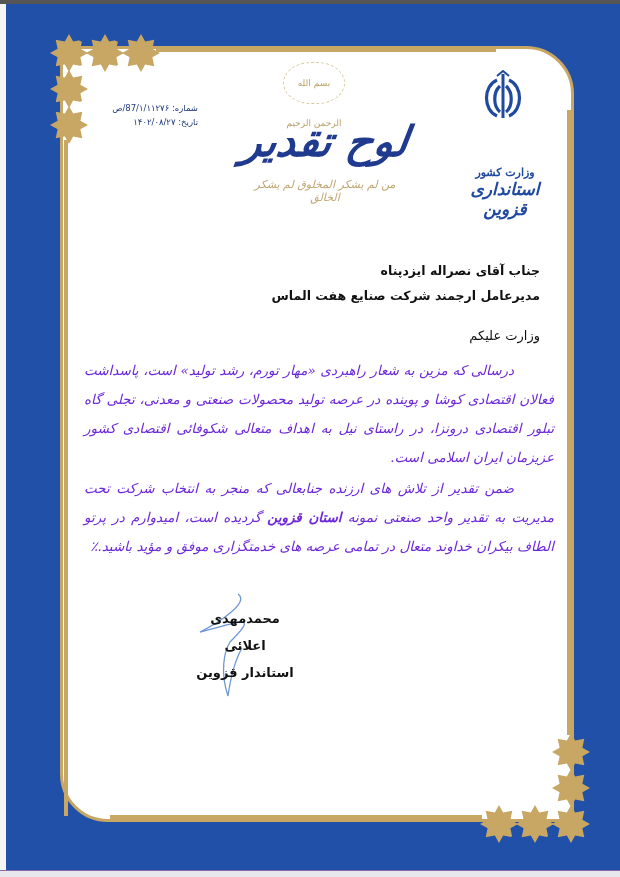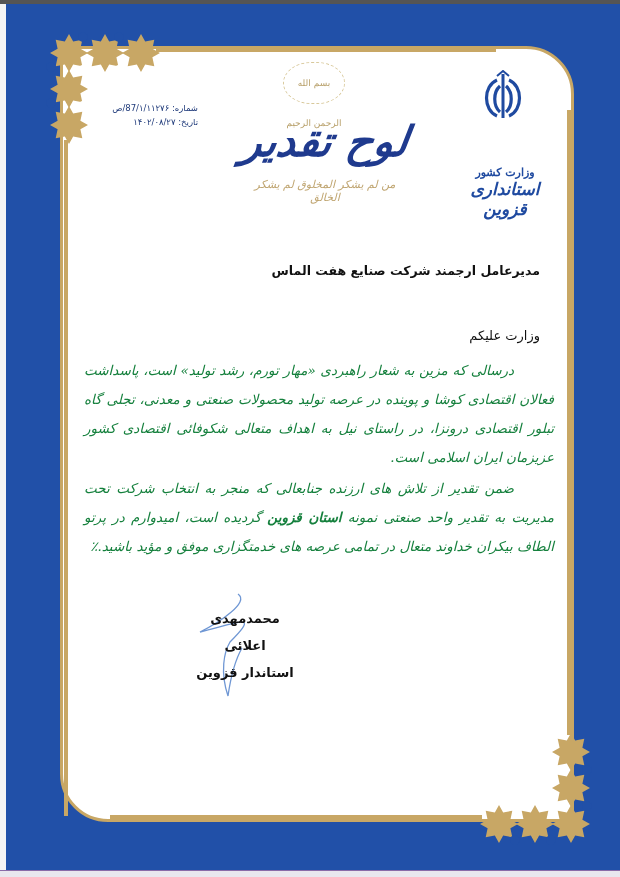--- a/index.html
+++ b/index.html
@@ -21,21 +21,21 @@
   .ministry .l1 { font-size:11px; font-weight:bold;margin-top:46px; }
   .ministry .l2 { font-size:17px; font-weight:bold; font-style:italic; }
 
   .meta { position:absolute; left:86px; top:101px; width:112px; direction:rtl; font-size:8.5px; color:#1f3a7a; line-height:14px; text-align:right; }
   .bismillah { position:absolute; left:283px; top:62px; width:60px; height:40px; border-radius:50%/55%; border:1px dashed #d8c89a; color:#b8a06a; font-size:9px; text-align:center; line-height:40px; direction:rtl; font-family:"DejaVu Serif", serif; }
   .title { position:absolute; left:230px; top:118px; width:190px; text-align:center; direction:rtl; color:#1f3a8e; font-size:42px; font-weight:bold; font-style:italic; font-family:"DejaVu Serif", serif; transform:skewX(-8deg); line-height:48px; }
   .subtitle { position:absolute; left:250px; top:178px; width:150px; text-align:center; direction:rtl; color:#c0a672; font-size:11px; font-style:italic; font-family:"DejaVu Serif", serif; }
 
   .addressee { position:absolute; right:80px; top:258px; direction:rtl; text-align:right; font-size:12.5px; font-weight:bold; color:#111; line-height:25px; font-family:"DejaVu Sans", sans-serif; }
   .greeting { position:absolute; right:80px; top:328px; direction:rtl; font-size:13px; color:#111; font-family:"DejaVu Sans", sans-serif; }
-  .body { position:absolute; left:84px; width:470px; direction:rtl; text-align:justify; font-size:13.5px; font-style:italic; color:#15803d; font-family:"DejaVu Serif", serif; line-height:29px; }
+  .body { position:absolute; left:84px; width:470px; direction:rtl; text-align:justify; font-size:13.5px; font-style:italic; color:#6d28d9; font-family:"DejaVu Serif", serif; line-height:29px; }
   .p1 { top:356px; }
   .p2 { top:474px; }
   .body .indent { display:inline-block; width:40px; }
   .body b { font-weight:bold; }
   .sign { position:absolute; left:190px; top:605px; width:110px; direction:rtl; text-align:center; font-size:13px; font-weight:bold; color:#111; line-height:27px; }
   .signature { position:absolute; left:180px; top:592px; }
 </style>
 </head>
 <body>
 
@@ -104,20 +104,21 @@
     <span>تاریخ:</span>
     <span>۱۴۰۲/۰۸/۲۷</span>
   </div>
 </div>
 
 <div class="bismillah">بسم الله الرحمن الرحیم</div>
 <div class="title">لوح تقدیر</div>
 <div class="subtitle">من لم یشکر المخلوق لم یشکر الخالق</div>
 
 <div class="addressee">
+  <div>جناب آقای نصراله ایزدپناه</div>
   <div>مدیرعامل ارجمند شرکت صنایع هفت الماس</div>
 </div>
 
 <div class="greeting">وزارت علیکم</div>
 
 <div class="body p1">
   <span class="indent"></span><span>درسالی که مزین به شعار راهبردی «مهار تورم، رشد تولید» است، پاسداشت فعالان اقتصادی کوشا و پوینده در عرصه تولید محصولات صنعتی و معدنی، تجلی گاه تبلور اقتصادی درونزا، در راستای نیل به اهداف متعالی شکوفائی اقتصادی کشور عزیزمان ایران اسلامی است.</span>
 </div>
 <div class="body p2">
   <span class="indent"></span><span>ضمن تقدیر از تلاش های ارزنده جنابعالی که منجر به انتخاب شرکت تحت مدیریت به تقدیر واحد صنعتی نمونه </span><b>استان قزوین</b><span> گردیده است، امیدوارم در پرتو الطاف بیکران خداوند متعال در تمامی عرصه های خدمتگزاری موفق و مؤید باشید.٪</span>

